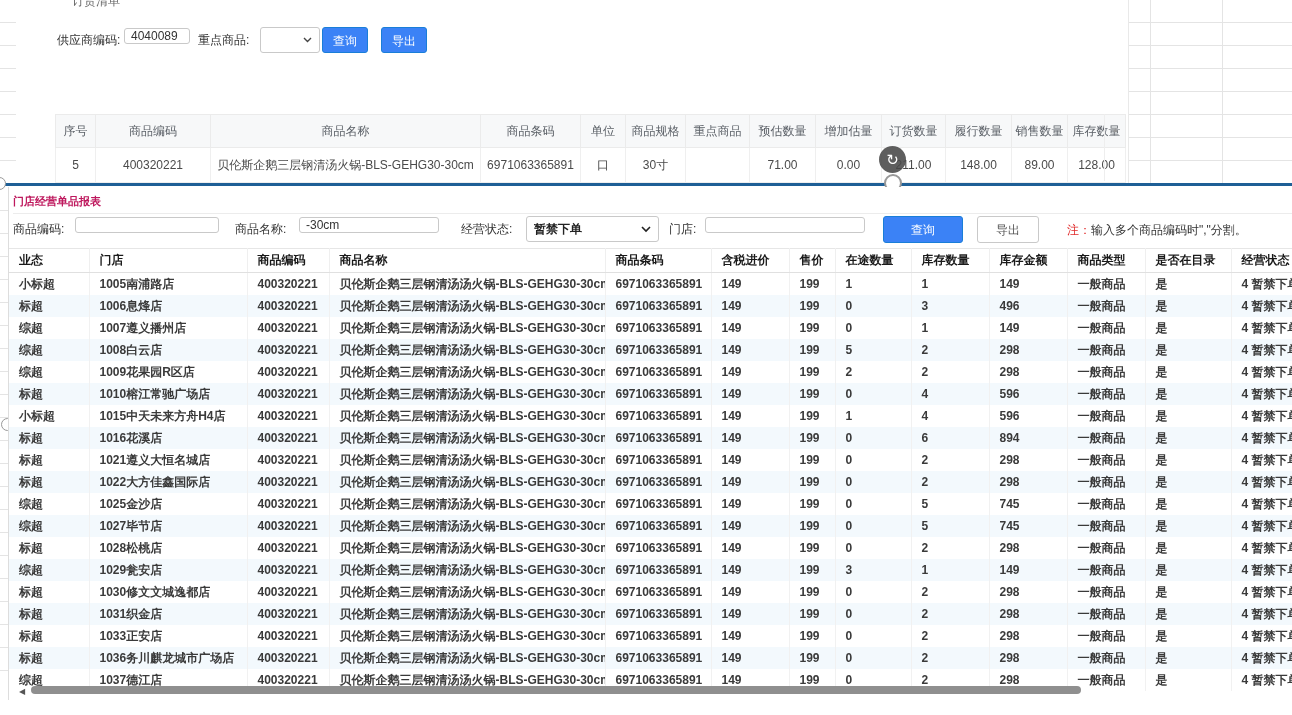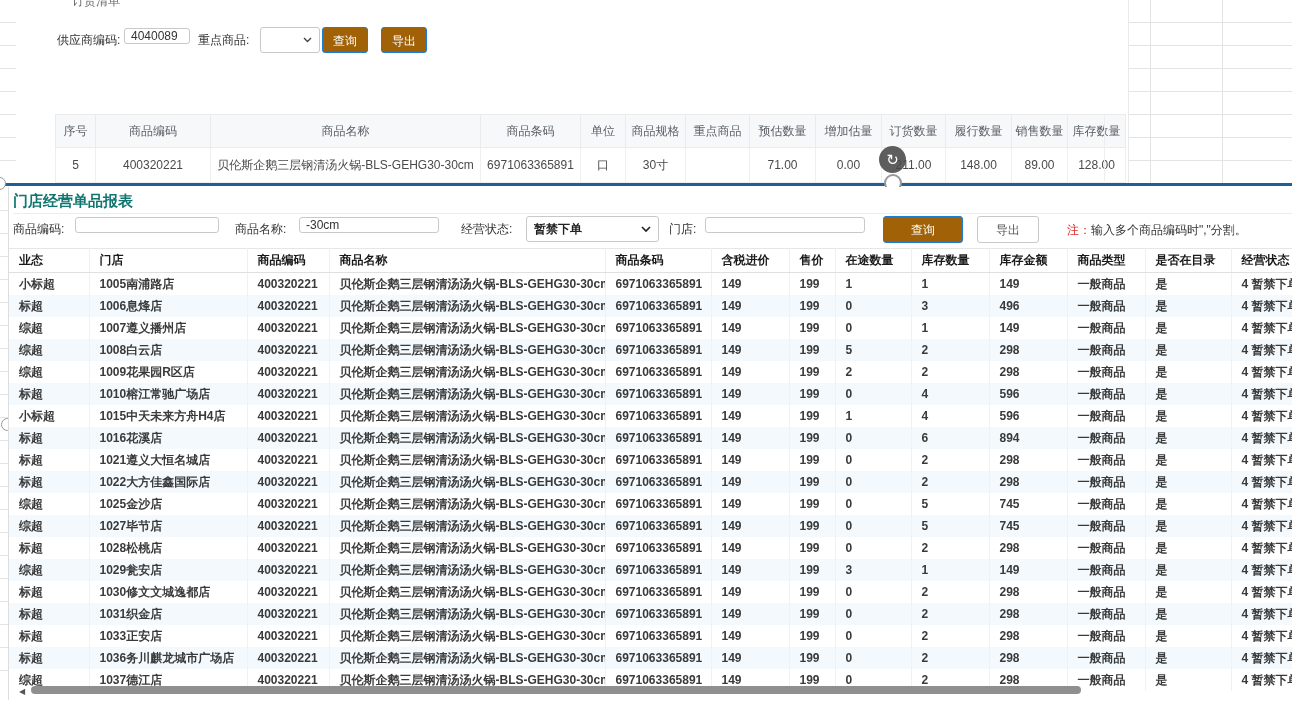--- a/index.html
+++ b/index.html
@@ -14,21 +14,21 @@
   .vline{position:absolute;top:0;width:1px;height:183px;background:#e4e4e4;}
 
   
   #top-panel{position:absolute;left:16px;top:0;width:1112px;height:183px;background:#fff;border-right:1px solid #e9e9e9;}
   #clipped-title{position:absolute;left:56px;top:0;height:9px;overflow:hidden;font-size:12px;color:#666;}
   #clipped-title span{display:block;margin-top:-7px;}
   .form-label{position:absolute;font-size:12px;color:#333;line-height:26px;white-space:nowrap;}
   .tbx{position:absolute;height:16px;border:1px solid #c9c9c9;border-radius:3px;font-size:12px;color:#333;padding:0 6px;box-sizing:border-box;background:#fff;}
   .selbox{position:absolute;height:26px;border:1px solid #c9c9c9;border-radius:3px;background:#fff;display:flex;align-items:center;justify-content:space-between;padding:0 7px;box-sizing:border-box;font-size:12px;color:#222;}
   .btn{position:absolute;height:26px;border-radius:3px;font-size:12px;text-align:center;line-height:26px;cursor:pointer;box-sizing:border-box;}
-  .btn.blue{background:#a16207;color:#fff;border:1px solid #1a7ed8;}
+  .btn.blue{background:#3b82f6;color:#fff;border:1px solid #1a7ed8;}
   .btn.white{background:#fff;color:#555;border:1px solid #c9c9c9;}
 
   #tabbar{position:absolute;left:39px;top:77px;right:4px;height:30px;background:#f4f5f6;display:flex;border-bottom:1px solid #ececec;}
   .tab{padding:0 16px;line-height:30px;font-size:12px;color:#444;}
   .tab.active{background:#fff;color:#1a7ed8;border-right:1px solid #ececec;}
 
   table{border-collapse:collapse;table-layout:fixed;}
   #top-table{position:absolute;left:39px;top:114px;width:1048px;}
   #top-table th{background:#f7f8f9;color:#5a5f66;font-weight:400;font-size:12px;height:32px;border:1px solid #ebebeb;text-align:center;padding:0 2px;overflow:hidden;white-space:nowrap;}
   #top-table td{font-size:12px;color:#4a4a4a;height:34px;border:1px solid #efefef;text-align:center;padding:0 2px;overflow:hidden;white-space:nowrap;background:#fff;}
@@ -38,21 +38,21 @@
   
   #divider{position:absolute;left:0;top:183px;width:1292px;height:3px;background:#1e5f96;}
   #refresh-handle{position:absolute;left:879px;top:146px;width:27px;height:27px;border-radius:50%;background:rgba(72,72,72,.88);color:#fff;text-align:center;line-height:27px;font-size:15px;}
   #divider-knob{position:absolute;left:884px;top:174px;width:18px;height:18px;border-radius:50%;background:#fff;border:2px solid #999;box-sizing:border-box;}
   .edge-knob{position:absolute;width:13px;height:13px;border-radius:50%;background:#fff;border:1.5px solid #999;box-sizing:border-box;}
   #edge-knob-divider{left:-7px;top:177px;}
   #edge-knob-mid{left:1px;top:418px;}
 
   
   #bottom-panel{position:absolute;left:8px;top:187px;width:1284px;height:513px;background:#fff;border-left:1px solid #ddd;}
-  #bp-title{position:absolute;left:4px;top:0;right:0;height:26px;line-height:28px;font-size:15px;font-weight:700;color:#0f766e;border-bottom:1px solid #ececec;padding-left:0;}
+  #bp-title{position:absolute;left:4px;top:0;right:0;height:26px;line-height:28px;font-size:11px;font-weight:700;color:#be185d;border-bottom:1px solid #ececec;padding-left:0;}
   #bp-form{position:absolute;left:0;top:29px;width:1284px;height:28px;}
   #bp-note{position:absolute;left:1058px;line-height:28px;font-size:12px;color:#333;white-space:nowrap;}
   #bp-note .red{color:#e02b2b;}
 
   #bottom-table{position:absolute;left:0;top:61px;width:1284px;}
   #bottom-table th{font-size:12px;font-weight:700;color:#1a1a1a;text-align:left;padding:0 0 0 10px;height:23px;border-top:1px solid #e6e6e6;border-bottom:1px solid #e0e0e0;border-right:1px solid #efefef;background:#fff;overflow:hidden;white-space:nowrap;}
   #bottom-table td{font-size:12px;font-weight:600;color:#3a3a3a;text-align:left;padding:0 0 0 10px;height:22px;border-right:1px solid #f1f1f1;overflow:hidden;white-space:nowrap;}
   #bottom-table tbody tr:nth-child(even){background:#f3f9fd;}
 
   #hscroll-left{position:absolute;left:10px;top:500px;font-size:8px;color:#555;line-height:9px;}

